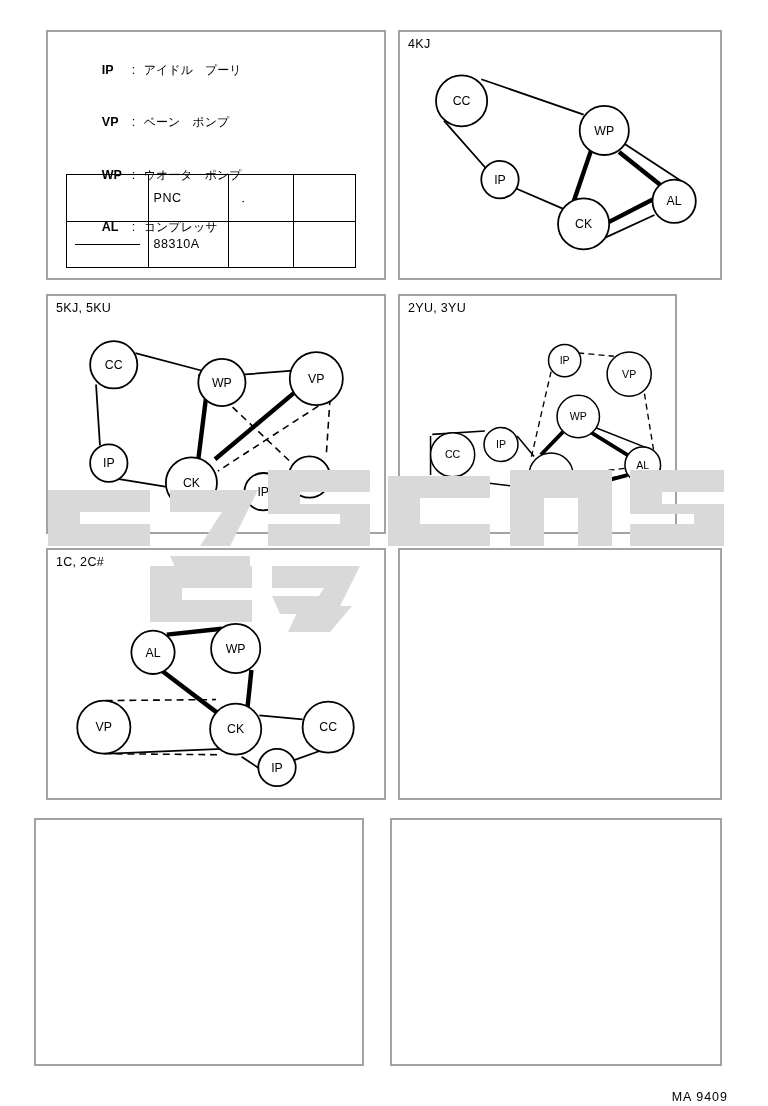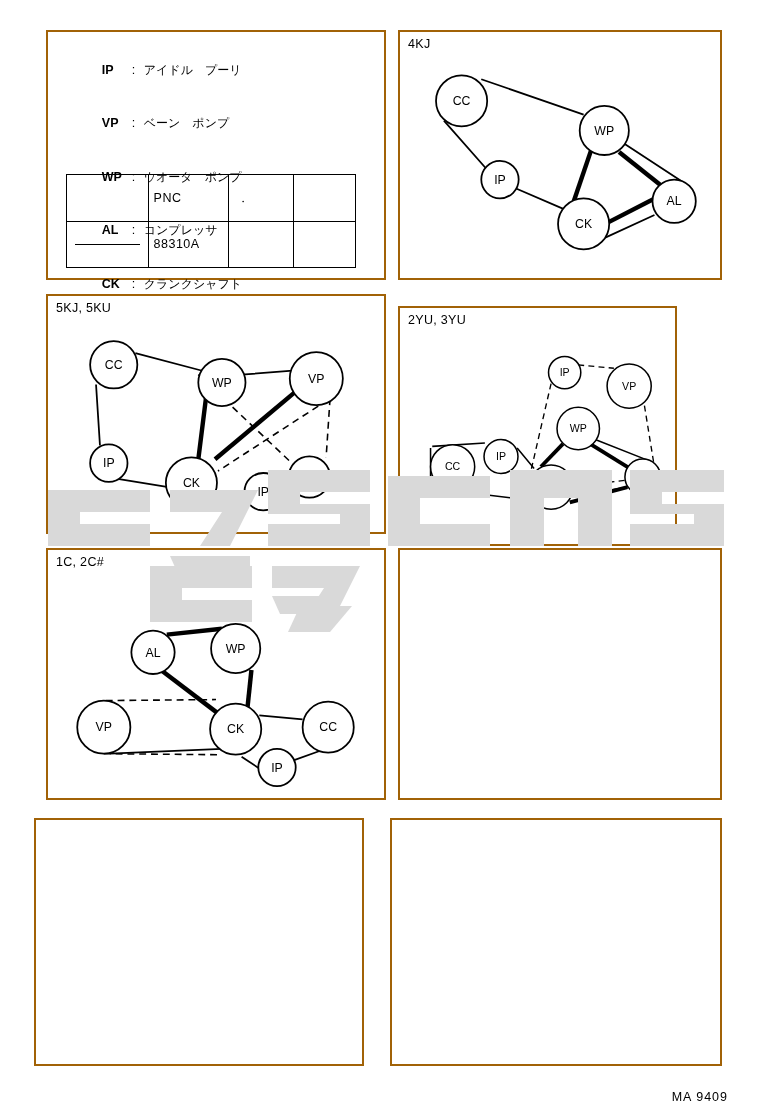--- a/index.html
+++ b/index.html
@@ -24,21 +24,21 @@
   .watermark {
     position: absolute;
     left: 0; top: 0;
     width: 768px;
     height: 1106px;
     pointer-events: none;
     z-index: 5;
   }
   .panel {
     position: absolute;
-    border: 2px solid #a16207;
+    border: 2px solid #a3a3a3;
     background: transparent;
     box-sizing: border-box;
     z-index: 2;
   }
   .panel-title {
     position: absolute;
     top: 5px;
     left: 8px;
     font-size: 12.5px;
     font-family: "Liberation Sans", sans-serif;
@@ -58,21 +58,21 @@
   .legend-list {
     position: absolute;
     left: 26px;
     top: 12px;
     font-size: 12.5px;
     line-height: 17.5px;
   }
   .legend-row { white-space: pre; font-family: "Liberation Sans", sans-serif; }
   .legend-code { font-weight: bold; display: inline-block; width: 30px; }
   .legend-colon { display: inline-block; width: 12px; }
-  .legend-jp { font-family: Liberation Mono, monospace; font-size: 12px; }
+  .legend-jp { font-family: Liberation Serif, serif; font-size: 12px; }
 
   .legend-table {
     position: absolute;
     left: 18px;
     top: 142px;
     width: 290px;
     height: 94px;
     border-collapse: collapse;
   }
   .legend-table td, .legend-table th {
@@ -89,21 +89,21 @@
   .lt-c4 { width: 64px; }
   .swatch-wrap { display: block; width: 100%; height: 22px; position: relative; }
   .sw-thick { position: absolute; left: 8px; right: 8px; top: 9px; height: 4px; background: #000; }
   .sw-dash { position: absolute; left: 8px; right: 8px; top: 10px; height: 0; border-top: 1.5px dashed #000; }
   .sw-thin { position: absolute; left: 8px; right: 8px; top: 10.5px; height: 0; border-top: 1.5px solid #000; }
   .dot-cell { font-size: 9px; }
 
   
   #panel-4kj   { left: 398px; top: 30px;  width: 324px; height: 250px; }
   #panel-5kj   { left: 46px;  top: 294px; width: 340px; height: 240px; }
-  #panel-2yu   { left: 398px; top: 306px; width: 279px; height: 240px; }
+  #panel-2yu   { left: 398px; top: 294px; width: 279px; height: 240px; }
   #panel-1c    { left: 46px;  top: 548px; width: 340px; height: 252px; }
   #panel-blank1{ left: 398px; top: 548px; width: 324px; height: 252px; }
   #panel-blank2{ left: 34px;  top: 818px; width: 330px; height: 248px; }
   #panel-blank3{ left: 390px; top: 818px; width: 332px; height: 248px; }
 
   .footer-code {
     position: absolute;
     right: 40px;
     bottom: 2px;
     font-size: 12.5px;
@@ -149,23 +149,20 @@
         <span class="legend-code">IP</span><span class="legend-colon">:</span><span class="legend-jp">アイドル　プーリ</span>
       </div>
       <div class="legend-row">
         <span class="legend-code">VP</span><span class="legend-colon">:</span><span class="legend-jp">ベーン　ポンプ</span>
       </div>
       <div class="legend-row">
         <span class="legend-code">WP</span><span class="legend-colon">:</span><span class="legend-jp">ウオータ　ポンプ</span>
       </div>
       <div class="legend-row">
         <span class="legend-code">AL</span><span class="legend-colon">:</span><span class="legend-jp">コンプレッサ</span>
-      </div>
-      <div class="legend-row">
-        <span class="legend-code">CK</span><span class="legend-colon">:</span><span class="legend-jp">クランクシャフト</span>
       </div>
     </div>
 
     <table class="legend-table">
       <tbody>
           <tr>
         <th class="lt-c1"></th>
         <th class="lt-c2">PNC</th>
         <th class="lt-c3"></th>
         <th class="lt-c4"></th>

